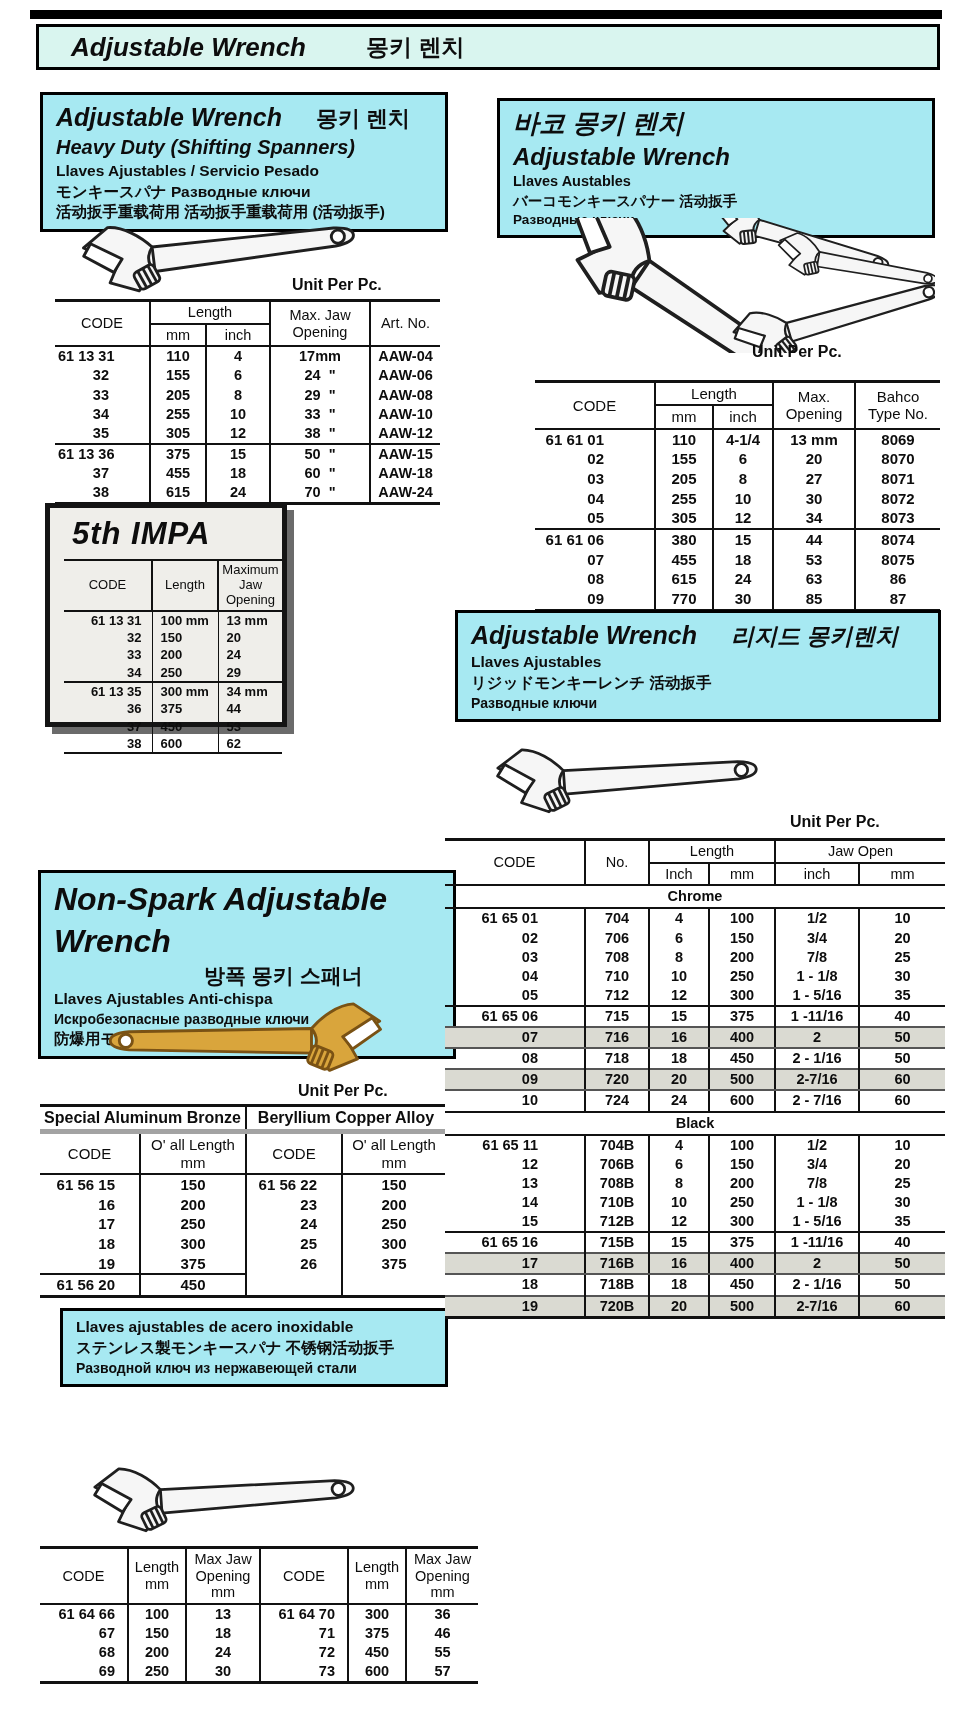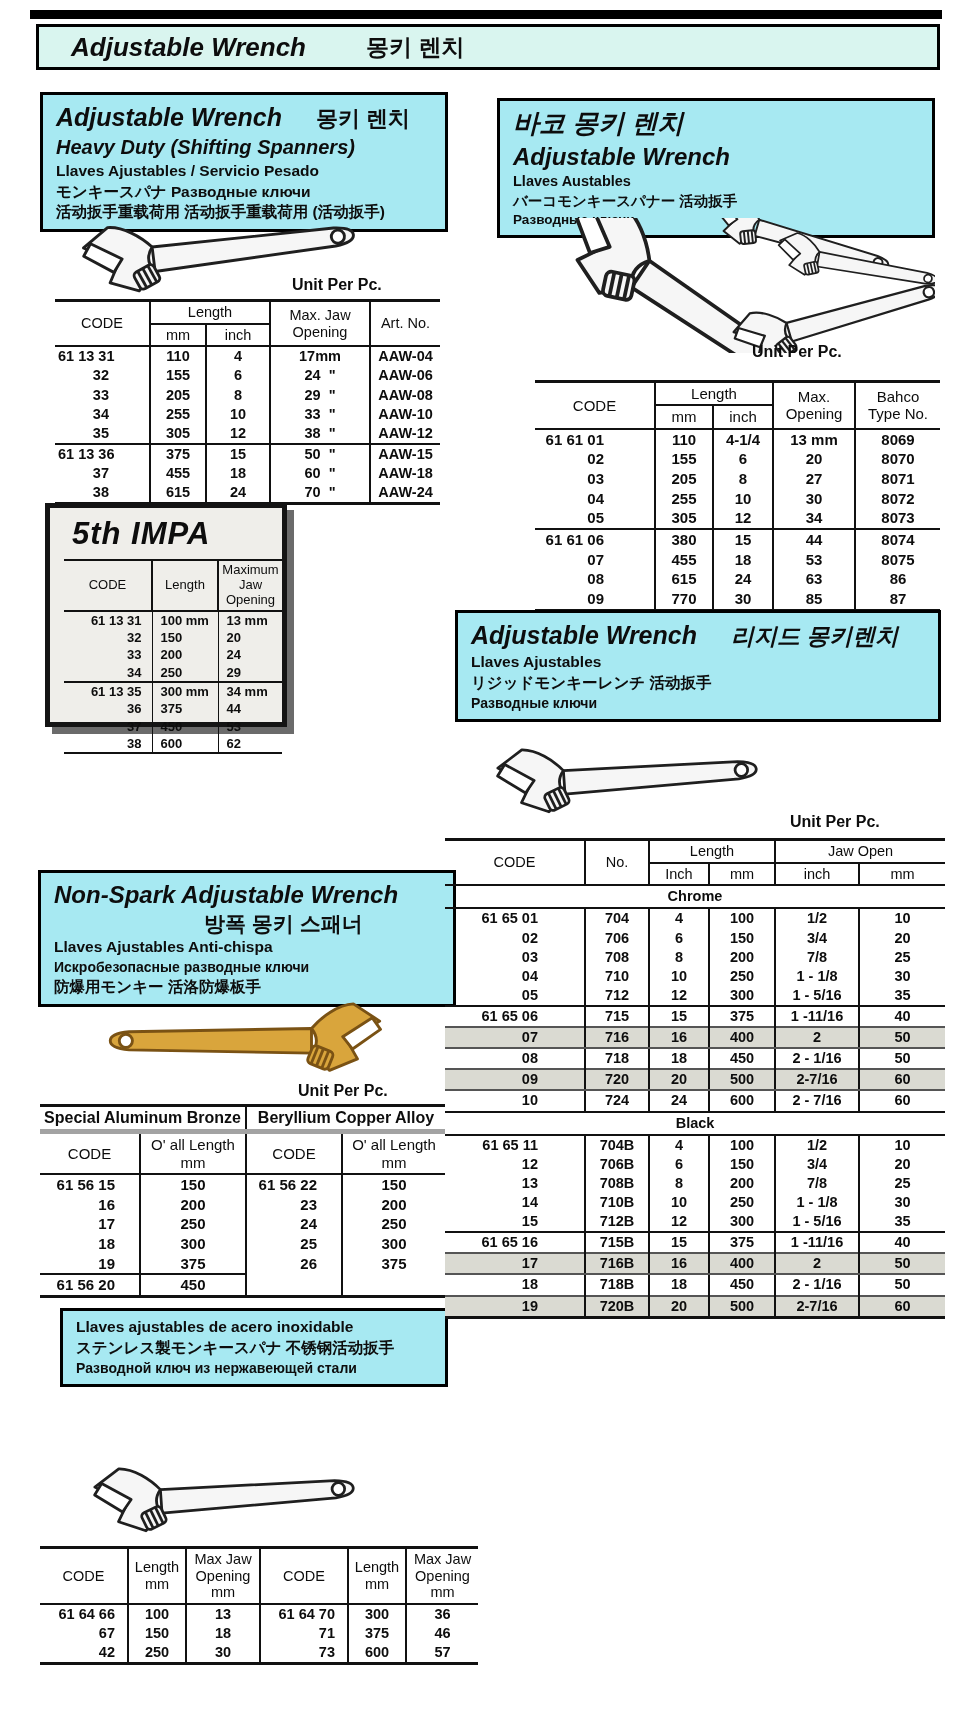--- a/index.html
+++ b/index.html
@@ -265,21 +265,21 @@
           <tr>
             <td class="c-code">38</td>
             <td class="c-len">600</td>
             <td class="c-jaw">62</td>
           </tr>
         </tbody>
     </table>
   </div>
 
   <div class="abs cyan-box" style="left:38px;top:870px;width:418px;">
-    <div class="big" style="font-size:24px">Non-Spark Adjustable Wrench</div>
+    <div class="big" style="font-size:32px">Non-Spark Adjustable Wrench</div>
     <div class="big-ko" style="padding-left:150px;font-size:21px">방폭 몽키 스패너</div>
     <div class="sm">Llaves Ajustables Anti-chispa</div>
     <div class="smb" style="font-size:14px">Искробезопасные разводные ключи</div>
     <div class="smb">防爆用モンキー   活洛防爆板手</div>
   </div>
 
   <svg class="abs wrench-art gold flip" style="left:55px;top:994px" width="375" height="92" viewBox="0 0 360 112">
       <use href="#wr"></use>
     </svg>
 
@@ -394,21 +394,29 @@
         </tr>
         <tr>
           <td class="c-c1">67</td>
           <td class="c-l1">150</td>
           <td class="c-j1">18</td>
           <td class="c-c2">71</td>
           <td class="c-l2">375</td>
           <td class="c-j2">46</td>
         </tr>
         <tr>
-          <td class="c-c1">42</td>
+          <td class="c-c1">68</td>
+          <td class="c-l1">200</td>
+          <td class="c-j1">24</td>
+          <td class="c-c2">72</td>
+          <td class="c-l2">450</td>
+          <td class="c-j2">55</td>
+        </tr>
+        <tr>
+          <td class="c-c1">69</td>
           <td class="c-l1">250</td>
           <td class="c-j1">30</td>
           <td class="c-c2">73</td>
           <td class="c-l2">600</td>
           <td class="c-j2">57</td>
         </tr>
       </tbody>
   </table>
 
   <div class="abs cyan-box" style="left:497px;top:98px;width:438px;">

